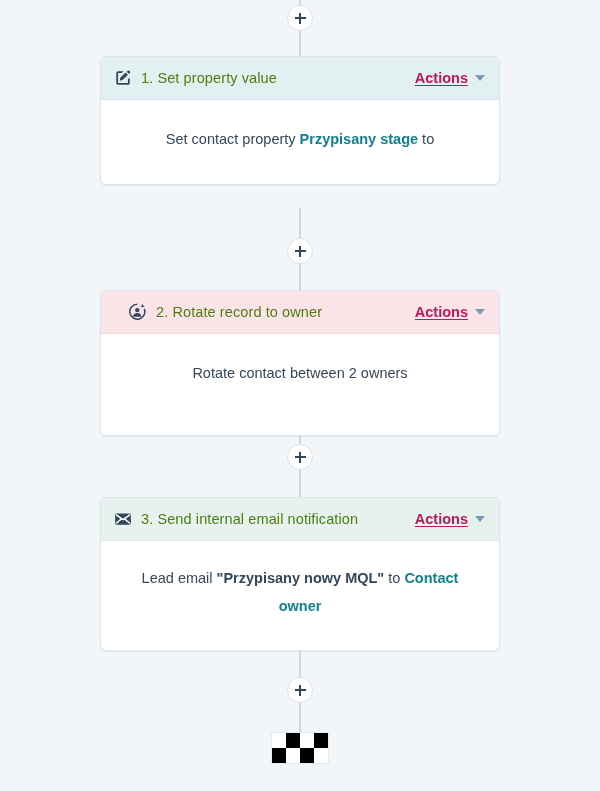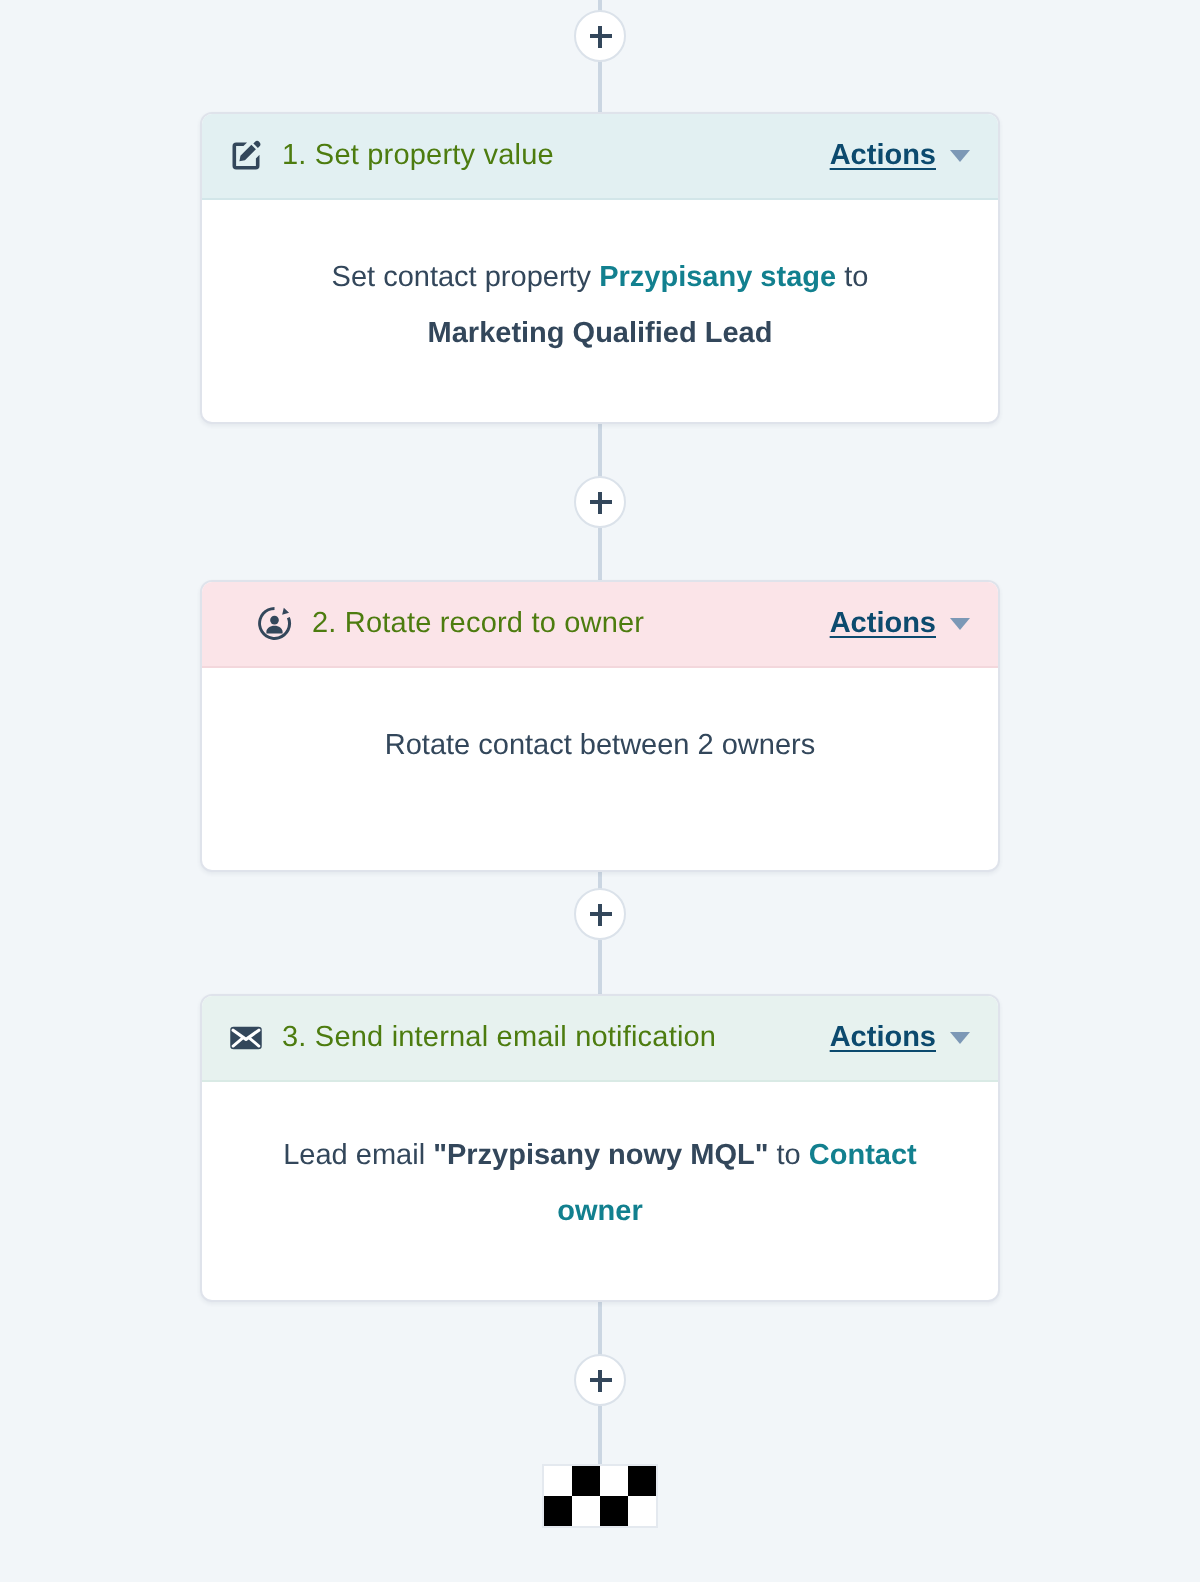--- a/index.html
+++ b/index.html
@@ -101,21 +101,21 @@
 
   .actions-menu {
     display: flex;
     align-items: center;
     gap: 7px;
     cursor: pointer;
     flex: 0 0 auto;
   }
   .actions-label {
     font-size: 14.5px;
-    color: #0c4a6e;
+    color: #be185d;
     font-weight: 600;
     text-decoration: underline;
     text-underline-offset: 2px;
   }
   .caret {
     width: 0;
     height: 0;
     border-left: 5px solid transparent;
     border-right: 5px solid transparent;
     border-top: 6px solid #7c98b6;
@@ -182,21 +182,20 @@
         <path d="M20.9 2.6a2.1 2.1 0 0 1 0 3l-1 1-3-3 1-1a2.1 2.1 0 0 1 3 0zM15.6 4.5l3 3-7.3 7.3-3.7.7.7-3.7 7.3-7.3z" fill="#33475b"></path>
       </svg>
       <span class="card-title">1. Set property value</span>
       <span class="actions-menu">
         <span class="actions-label">Actions</span>
         <span class="caret"></span>
       </span>
     </div>
     <div class="card-body">
       <span>Set contact property </span><span class="link">Przypisany stage</span><span> to</span><br>
-      <span class="strong">Marketing Qualified Lead</span>
     </div>
   </div>
 
   <div class="plus-node" style="top:238px;">
     <span class="pl-h"></span>
     <span class="pl-v"></span>
   </div>
 
   <div class="card" style="top:290px;">
     <div class="card-header tint-pink">

